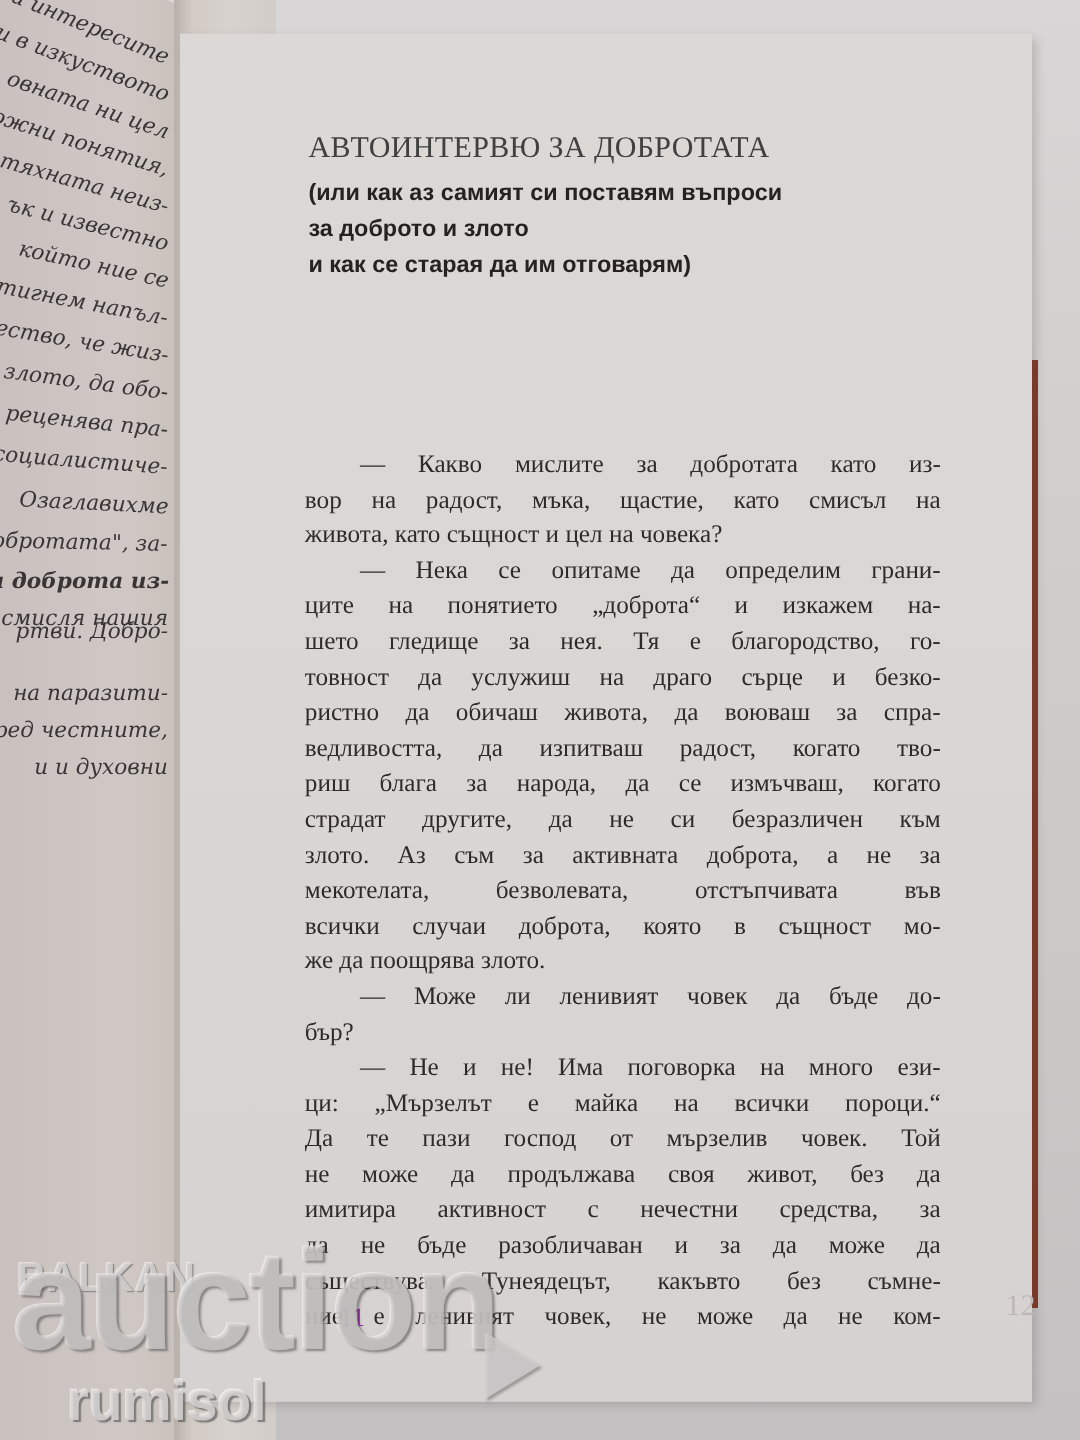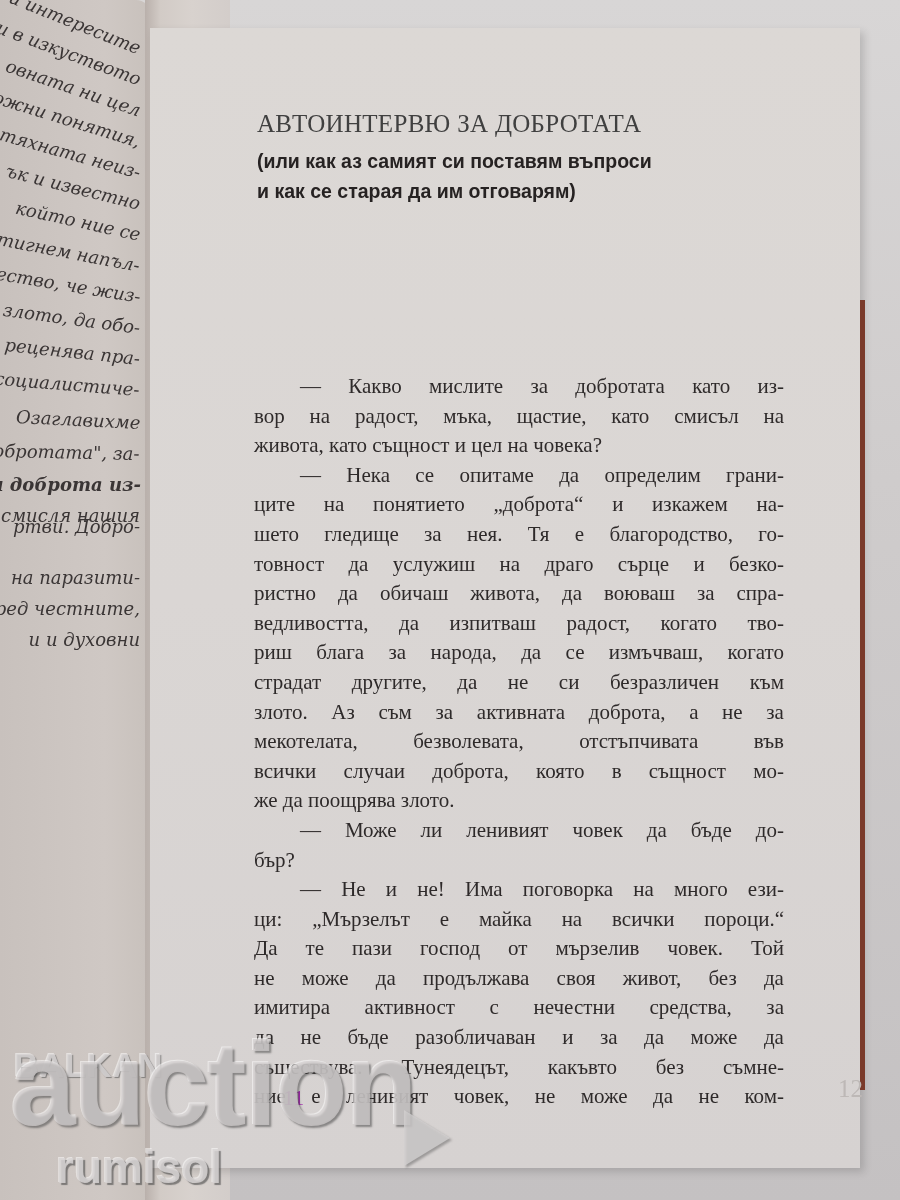--- a/index.html
+++ b/index.html
@@ -129,20 +129,21 @@
   </div>
 <div class="gutter"></div>
 
 <div class="right-page"></div>
 <div class="page-edge"></div>
 
 <div class="content">
   <h1 class="chapter-title">АВТОИНТЕРВЮ ЗА ДОБРОТАТА</h1>
   <div class="subtitle">
     <div>(или как аз самият си поставям въпроси</div>
+    <div>за доброто и злото</div>
     <div>и как се старая да им отговарям)</div>
   </div>
 </div>
 
 <div class="body-text" id="bodyText">
     <div class="ln indent">
       <span>—</span>
       <span>Какво</span>
       <span>мислите</span>
       <span>за</span>

